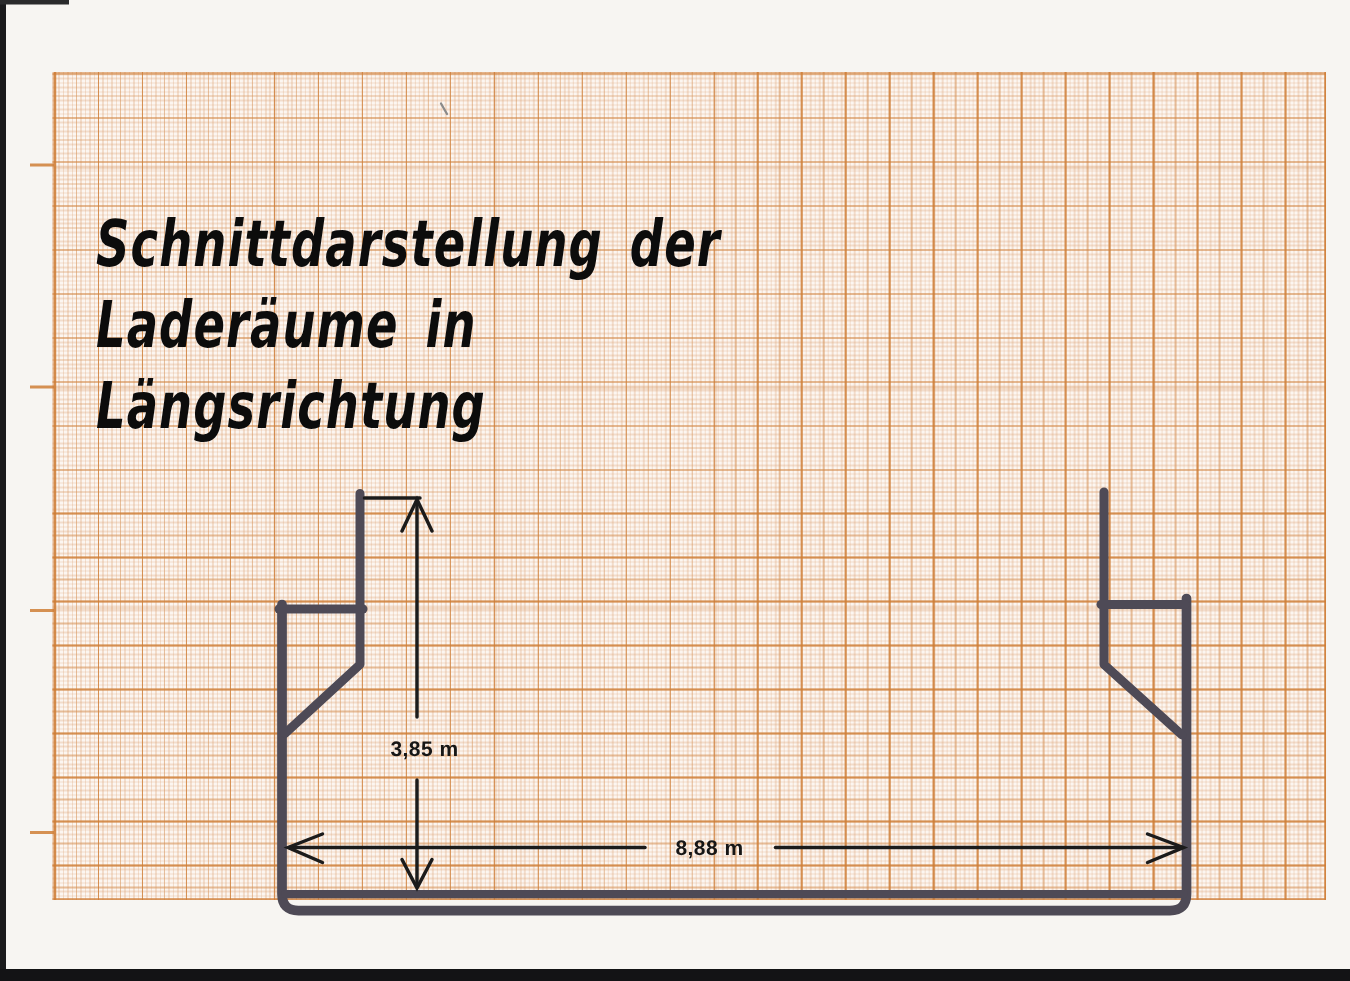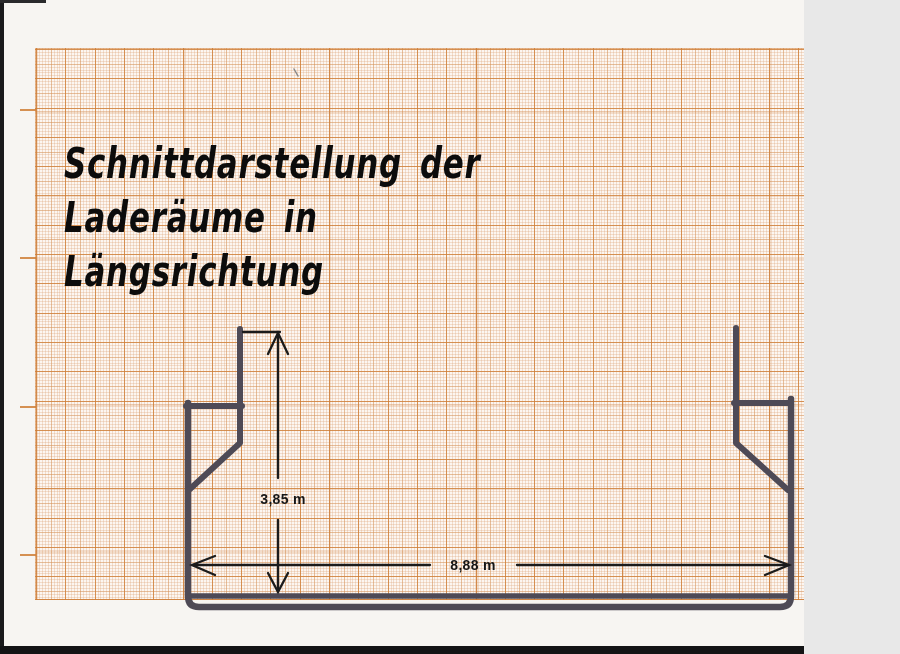--- a/index.html
+++ b/index.html
@@ -1,18 +1,18 @@
 <!DOCTYPE html>
 <html><head>
 <meta charset="utf-8">
 <style>
   html,body{margin:0;padding:0;background:#e8e8e8;}
   .page{
     position:relative;
-    width:804px;height:654px;
+    width:900px;height:654px;
     background:#f7f5f2;
     overflow:hidden;
     font-family:"Liberation Sans","DejaVu Sans",sans-serif;
   }
   .edge{position:absolute;}
   .edge-left{left:0;top:0;width:4px;height:654px;background:#1a1a1c;}
   .edge-bottom{left:0;top:646px;width:900px;height:8px;background:#131315;}
   .edge-topleft{left:0;top:0;width:46px;height:3px;background:#2a2a2c;}
 
   

